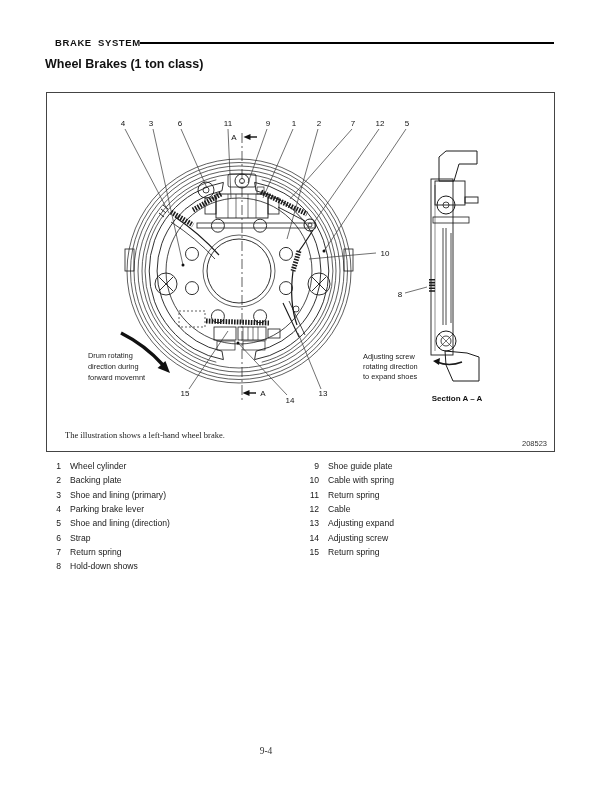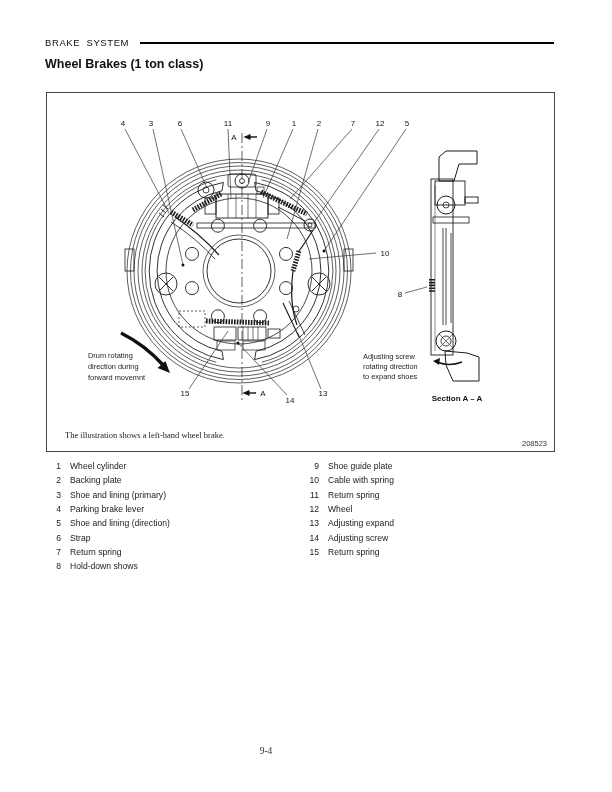--- a/index.html
+++ b/index.html
@@ -3,21 +3,21 @@
 <meta charset="utf-8">
 <style>
   html,body{margin:0;padding:0;}
   body{
     width:612px;height:792px;position:relative;background:#ffffff;
     font-family:"Liberation Sans", sans-serif;color:#111;
     -webkit-font-smoothing:antialiased;
   }
   .abs{position:absolute;}
   
-  .sec-title{left:45px;top:37px;font-size:9.5px;font-weight:normal;letter-spacing:.6px;word-spacing:3px;text-align:right;}
+  .sec-title{left:55px;top:37px;font-size:9.5px;font-weight:bold;letter-spacing:.6px;word-spacing:3px;text-align:right;}
   .head-rule{left:140px;top:42px;width:414px;height:2px;background:#000;}
   .page-title{left:45px;top:57px;font-size:12.5px;font-weight:bold;}
   
   .figure-box{left:46px;top:92px;width:509px;height:360px;border:1px solid #444;box-sizing:border-box;}
   .fig-caption{left:18px;top:337px;font-size:8.5px;color:#222;font-family:Liberation Serif, serif;}
   .fig-number{right:7px;top:346px;font-size:7.5px;color:#333;}
   
   .parts-col{top:459px;font-size:8.6px;line-height:14.35px;color:#1a1a1a;}
   .parts-left{left:45px;}
   .parts-right{left:303px;}
@@ -285,21 +285,21 @@
   <div class="prow">
       <span class="num">10</span>
       <span>Cable with spring</span>
     </div>
   <div class="prow">
       <span class="num">11</span>
       <span>Return spring</span>
     </div>
   <div class="prow">
       <span class="num">12</span>
-      <span>Wheel</span>
+      <span>Cable</span>
     </div>
   <div class="prow">
       <span class="num">13</span>
       <span>Adjusting expand</span>
     </div>
   <div class="prow">
       <span class="num">14</span>
       <span>Adjusting screw</span>
     </div>
   <div class="prow">

